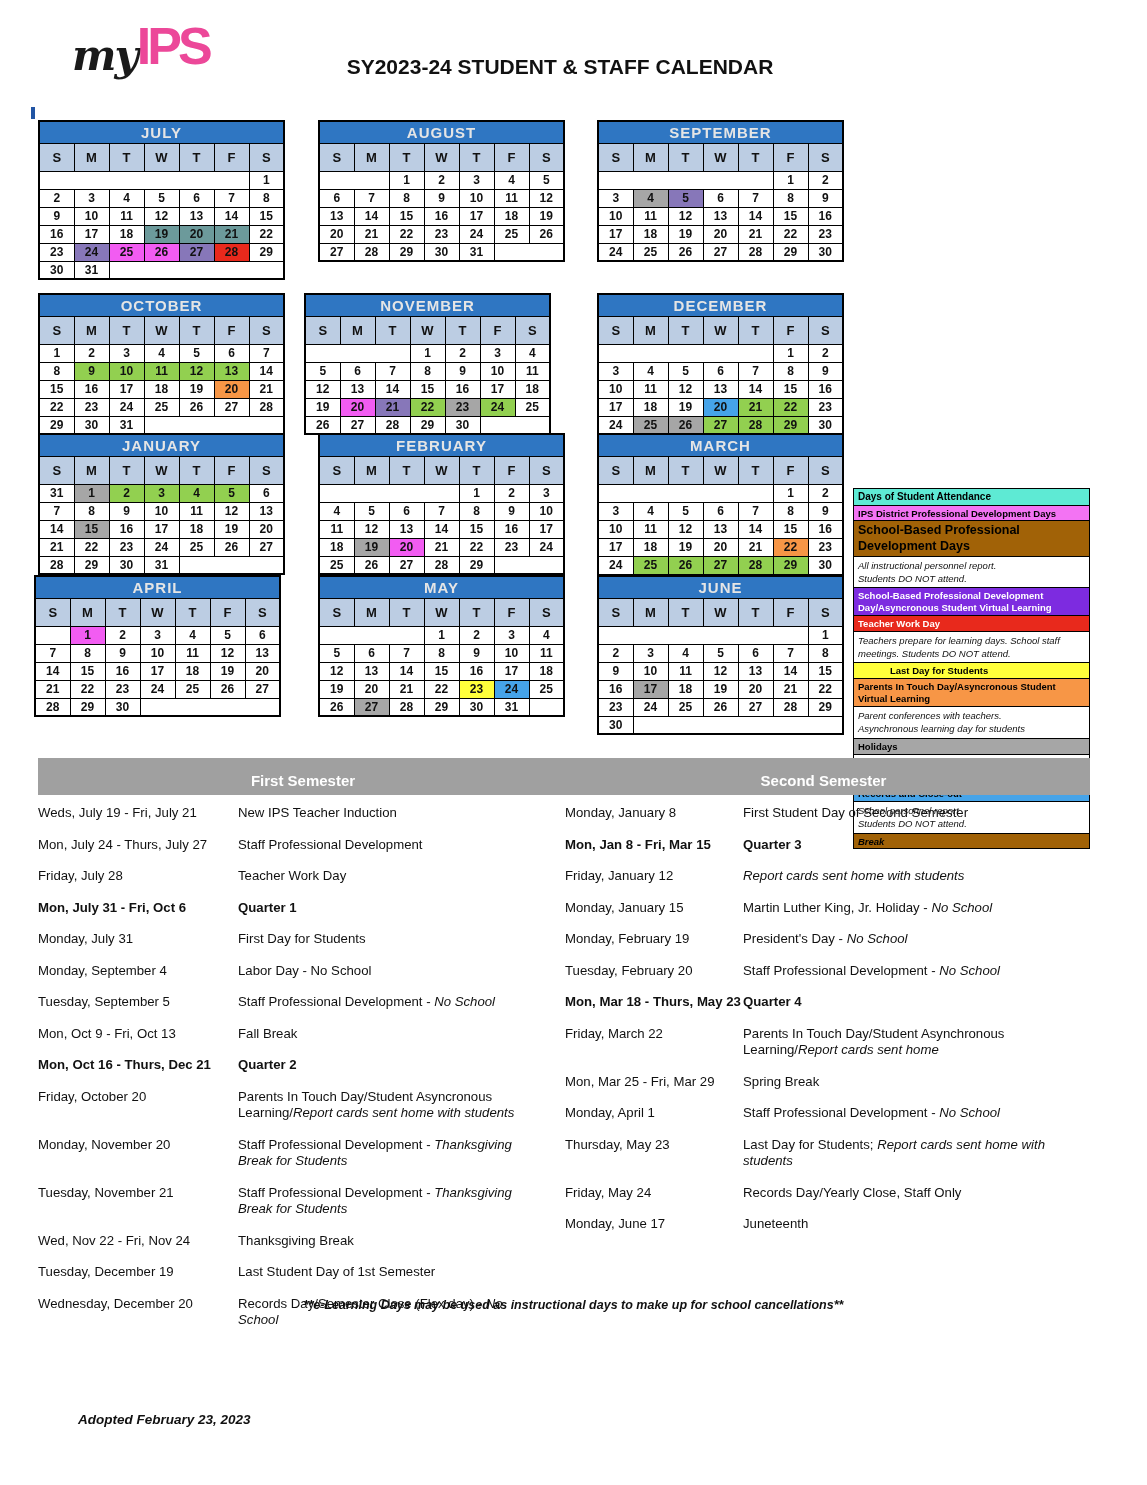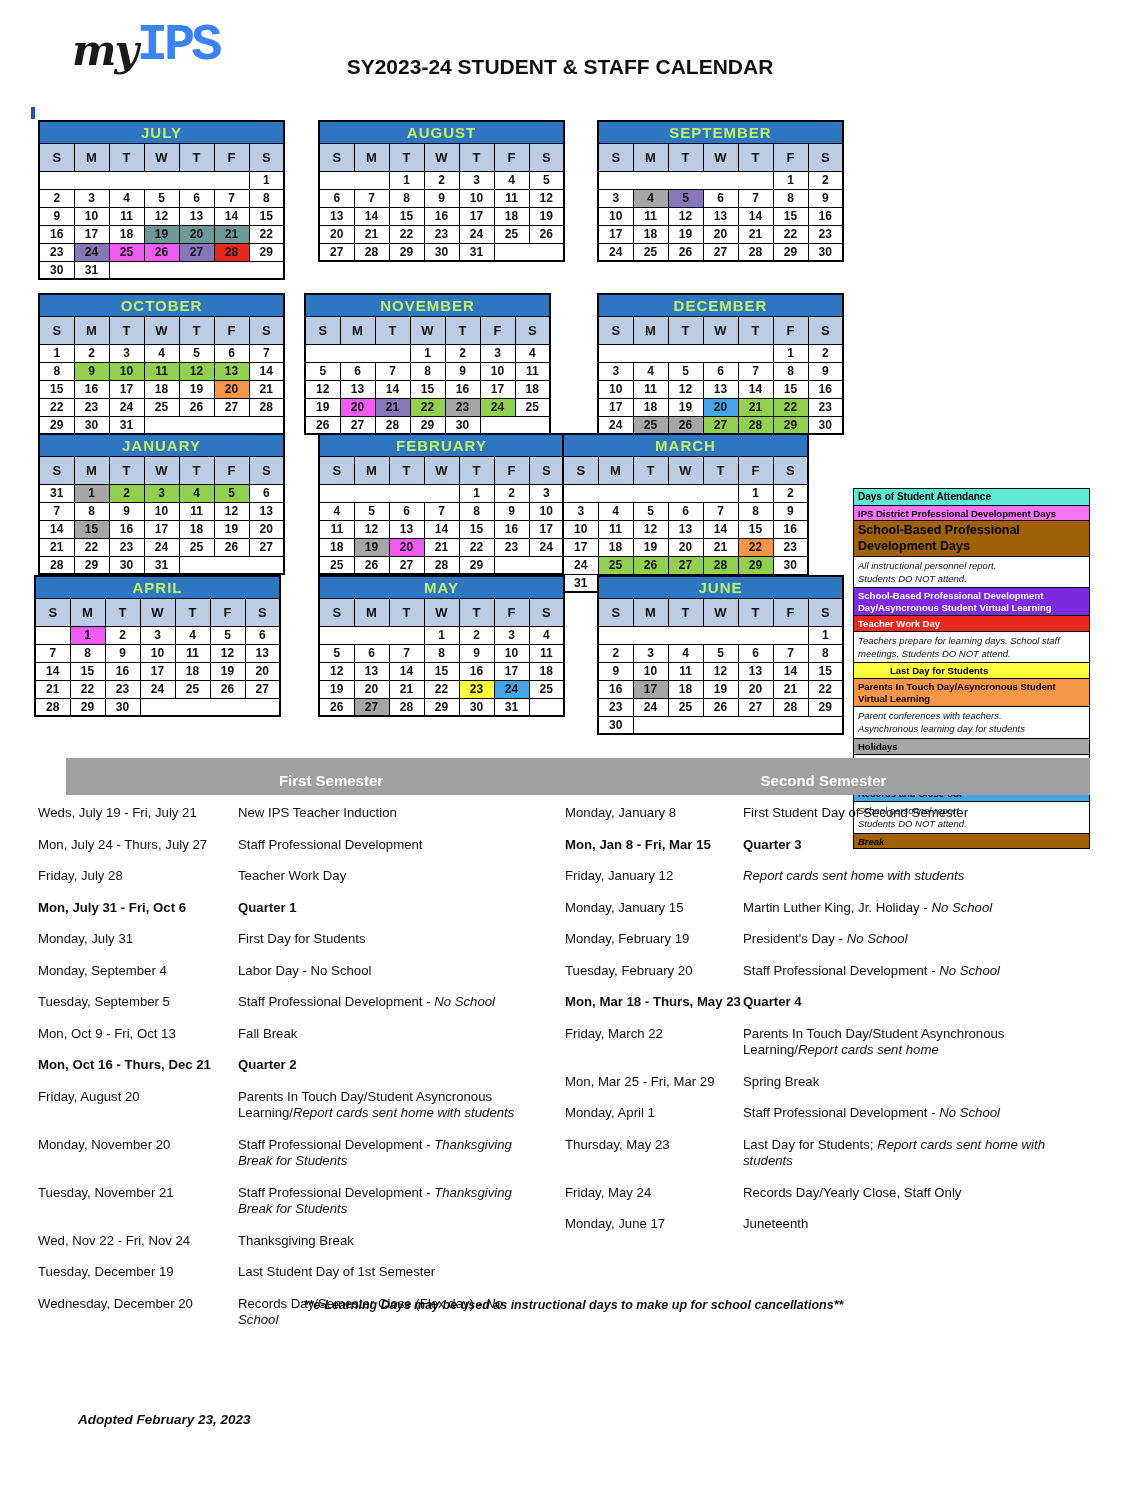--- a/index.html
+++ b/index.html
@@ -2,42 +2,42 @@
 <html><head>
 <meta charset="utf-8">
 <style>
   * { margin:0; padding:0; box-sizing:border-box; }
   body { background:#ffffff; font-family:"Liberation Sans", sans-serif; }
   .page { position:relative; width:1147px; height:1485px; background:#ffffff; overflow:hidden; }
 
   
   .logo { position:absolute; left:72px; top:16px; white-space:nowrap; }
   .logo .my { font-family:"DejaVu Serif", serif; font-style:italic; font-weight:bold; font-size:42px; color:#1a1a1a; letter-spacing:-2px; }
-  .logo .ips { font-family:Liberation Mono, monospace; font-weight:bold; font-size:52px; color:#3b82f6; letter-spacing:-4px; vertical-align:6px;text-align:right; }
+  .logo .ips { font-family:Liberation Sans, sans-serif; font-weight:bold; font-size:52px; color:#ec4899; letter-spacing:-4px; vertical-align:6px;text-align:right; }
   .title { position:absolute; left:0; top:55px; width:1120px; text-align:center; font-size:21px; font-weight:bold; color:#111; }
   .corner-mark { position:absolute; left:31px; top:107px; width:4px; height:12px; background:#2255a4; }
 
   
   .month { position:absolute; width:247px; border-collapse:collapse; table-layout:fixed; background:#fff; border:2px solid #000; }
   .month th, .month td { border:1px solid #000; text-align:center; }
-  .mtitle { background:#2f76c2; color:#bef264; font-size:15px; font-weight:bold; height:22px; letter-spacing:1px; }
+  .mtitle { background:#2f76c2; color:#e5e5e5; font-size:15px; font-weight:bold; height:22px; letter-spacing:1px; }
   .dh { background:#bccde3; color:#111; font-size:13px; font-weight:bold; height:28px; }
   .day { height:18px; font-size:12px; font-weight:bold; color:#111; background:#fff; }
 
   
   .legend { position:absolute; left:853px; top:488px; width:237px; border:1px solid #000; font-family:"Liberation Sans", sans-serif; }
   .lswatch { border-top:1px solid #000; padding:2px 4px 1px 4px; font-size:9.5px; font-weight:bold; color:#000; line-height:1.25; }
   .legend > div:first-child { border-top:none; }
   .lplain { background:#5eead4; font-weight:600; font-size:10px; }
   .lbig { font-size:12.5px; }
   .lnote { border-top:1px solid #000; padding:2px 4px; font-size:9.5px; font-style:italic; color:#111; line-height:1.4; background:#fff; }
 
   
   .sem-header { position:absolute; height:37px; background:#a0a0a0; display:flex; align-items:flex-end; justify-content:center; padding-bottom:6px; color:#fff; font-size:15px; font-weight:bold; }
-  .sem1-header { left:38px; top:758px; width:530px;margin-left:28px; }
+  .sem1-header { left:38px; top:758px; width:530px; }
   .sem2-header { left:557px; top:758px; width:533px; }
   .sem-rows { position:absolute; }
   .sem1-rows { left:38px; top:805px; width:508px; }
   .sem2-rows { left:565px; top:805px; width:528px; }
   .srow { display:flex; margin-bottom:15px; font-size:13.2px; color:#111; line-height:1.25; }
   .sem1-rows .sdate { width:200px; flex:none; }
   .sem2-rows .sdate { width:178px; flex:none; }
   .sdesc { flex:1; }
   .sbold { font-weight:bold; }
   .it { font-style:italic; }
@@ -531,21 +531,21 @@
           <tr>
             <td class="day">25</td>
             <td class="day">26</td>
             <td class="day">27</td>
             <td class="day">28</td>
             <td class="day">29</td>
             <td class="day" colspan="2"></td>
           </tr>
         </tbody>
       </table>
-      <table class="month" style="left: 562px; top: 433px;">
+      <table class="month" style="left: 597px; top: 433px;">
         <thead>
           <tr>
             <th class="mtitle" colspan="7">MARCH</th>
           </tr>
           <tr>
             <th class="dh">S</th>
             <th class="dh">M</th>
             <th class="dh">T</th>
             <th class="dh">W</th>
             <th class="dh">T</th>
@@ -854,21 +854,21 @@
       </div>
       <div class="srow">
         <div class="sdate">Mon, Oct 9 - Fri, Oct 13</div>
         <div class="sdesc"><span>Fall Break</span></div>
       </div>
       <div class="srow sbold">
         <div class="sdate">Mon, Oct 16 - Thurs, Dec 21</div>
         <div class="sdesc"><span>Quarter 2</span></div>
       </div>
       <div class="srow">
-        <div class="sdate">Friday, August 20</div>
+        <div class="sdate">Friday, October 20</div>
         <div class="sdesc"><span>Parents In Touch Day/Student Asyncronous Learning/</span><span class="it">Report cards sent home with students</span></div>
       </div>
       <div class="srow">
         <div class="sdate">Monday, November 20</div>
         <div class="sdesc"><span>Staff Professional Development - </span><span class="it">Thanksgiving Break for Students</span></div>
       </div>
       <div class="srow">
         <div class="sdate">Tuesday, November 21</div>
         <div class="sdesc"><span>Staff Professional Development - </span><span class="it">Thanksgiving Break for Students</span></div>
       </div>

